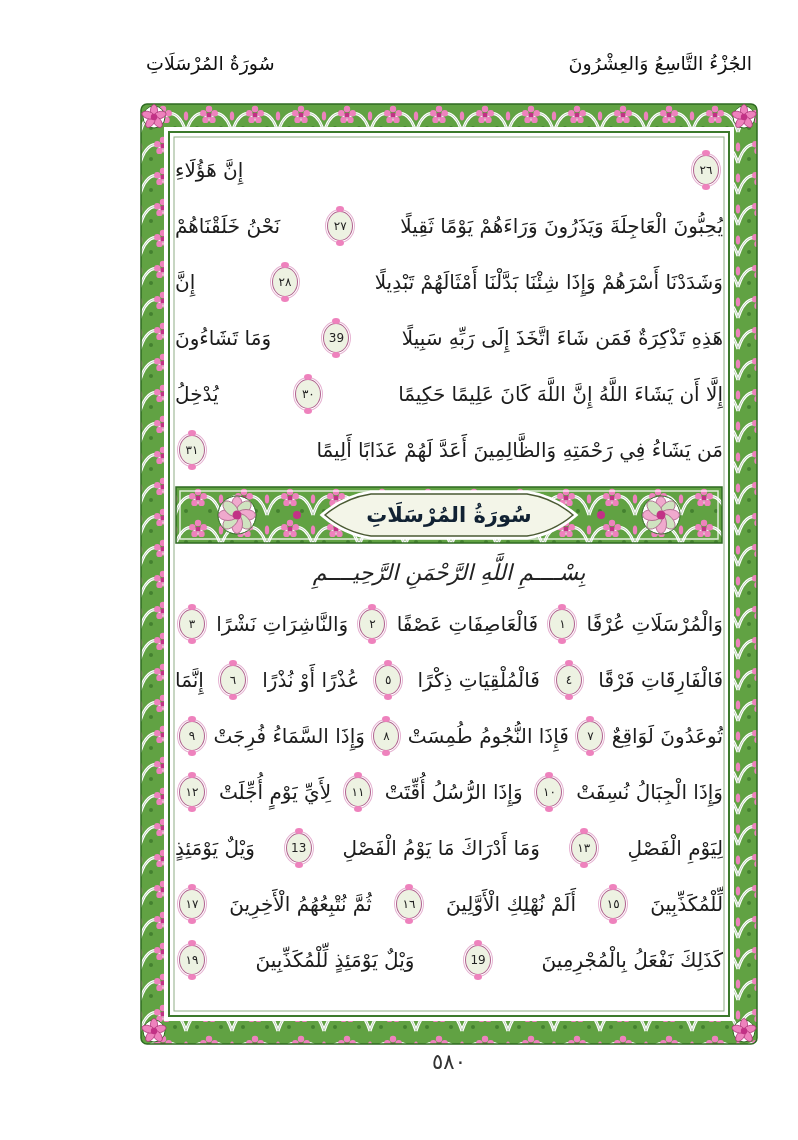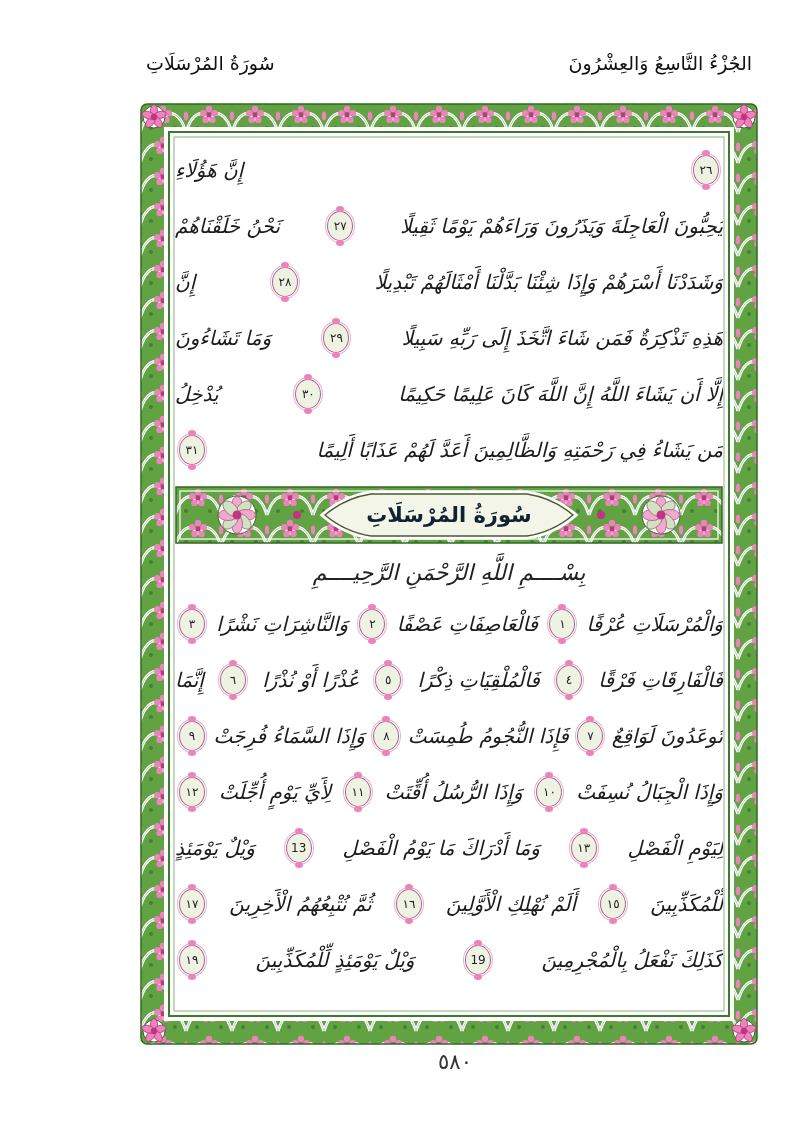--- a/index.html
+++ b/index.html
@@ -29,21 +29,21 @@
   
   .content{
     position:absolute;left:175px;top:142px;width:548px;
     direction:rtl;
   }
   .qline{
     height:56px;display:flex;direction:rtl;align-items:center;
     justify-content:space-between;font-size:20px;line-height:1;
     color:var(--ink);overflow:hidden;
   }
-  .qtext{white-space:nowrap;flex-shrink:1;min-width:0;font-style:italic;}
+  .qtext{white-space:nowrap;flex-shrink:1;min-width:0;}
   .ayah{
     position:relative;flex:none;display:inline-flex;align-items:center;justify-content:center;
     width:26px;height:30px;margin:1px 4px;border-radius:50%;
     background:var(--medallion-fill);border:1.5px solid var(--medallion-ring);
     outline:1px solid #e6b3d2;outline-offset:1px;
     font-size:12px;color:#222;box-sizing:border-box;
   }
   .ayah::before,.ayah::after{
     content:"";position:absolute;left:50%;transform:translateX(-50%);
     width:8px;height:6px;border-radius:50%;background:var(--flower-pink);
@@ -54,21 +54,21 @@
   .banner{position:relative;width:548px;height:58px;margin-top:8px;}
   .banner-title{
     position:absolute;inset:0;display:flex;align-items:center;justify-content:center;
     font-size:21px;color:#123;font-weight:bold;
   }
   .bismillah-row{
     height:48px;margin-top:4px;display:flex;align-items:center;justify-content:center;
     font-size:22px;color:#222;font-style:italic;
   }
   .footer{
-    position:absolute;left:181px;top:1050px;width:548px;
+    position:absolute;left:175px;top:1050px;width:548px;
     text-align:center;font-size:21px;color:#333;
   }
 </style>
 </head>
 <body>
 
 <div class="page">
 
   <div class="page-header">
     <span>الجُزْءُ التَّاسِعُ وَالعِشْرُونَ</span>
@@ -128,21 +128,21 @@
           <span class="ayah">٢٧</span>
           <span class="qtext">نَحْنُ خَلَقْنَاهُمْ</span>
         </div>
         <div class="qline">
           <span class="qtext">وَشَدَدْنَا أَسْرَهُمْ وَإِذَا شِئْنَا بَدَّلْنَا أَمْثَالَهُمْ تَبْدِيلًا</span>
           <span class="ayah">٢٨</span>
           <span class="qtext">إِنَّ</span>
         </div>
         <div class="qline">
           <span class="qtext">هَذِهِ تَذْكِرَةٌ فَمَن شَاءَ اتَّخَذَ إِلَى رَبِّهِ سَبِيلًا</span>
-          <span class="ayah">٢٩</span>
+          <span class="ayah">39</span>
           <span class="qtext">وَمَا تَشَاءُونَ</span>
         </div>
         <div class="qline">
           <span class="qtext">إِلَّا أَن يَشَاءَ اللَّهُ إِنَّ اللَّهَ كَانَ عَلِيمًا حَكِيمًا</span>
           <span class="ayah">٣٠</span>
           <span class="qtext">يُدْخِلُ</span>
         </div>
         <div class="qline">
           <span class="qtext">مَن يَشَاءُ فِي رَحْمَتِهِ وَالظَّالِمِينَ أَعَدَّ لَهُمْ عَذَابًا أَلِيمًا</span>
           <span class="ayah">٣١</span>

